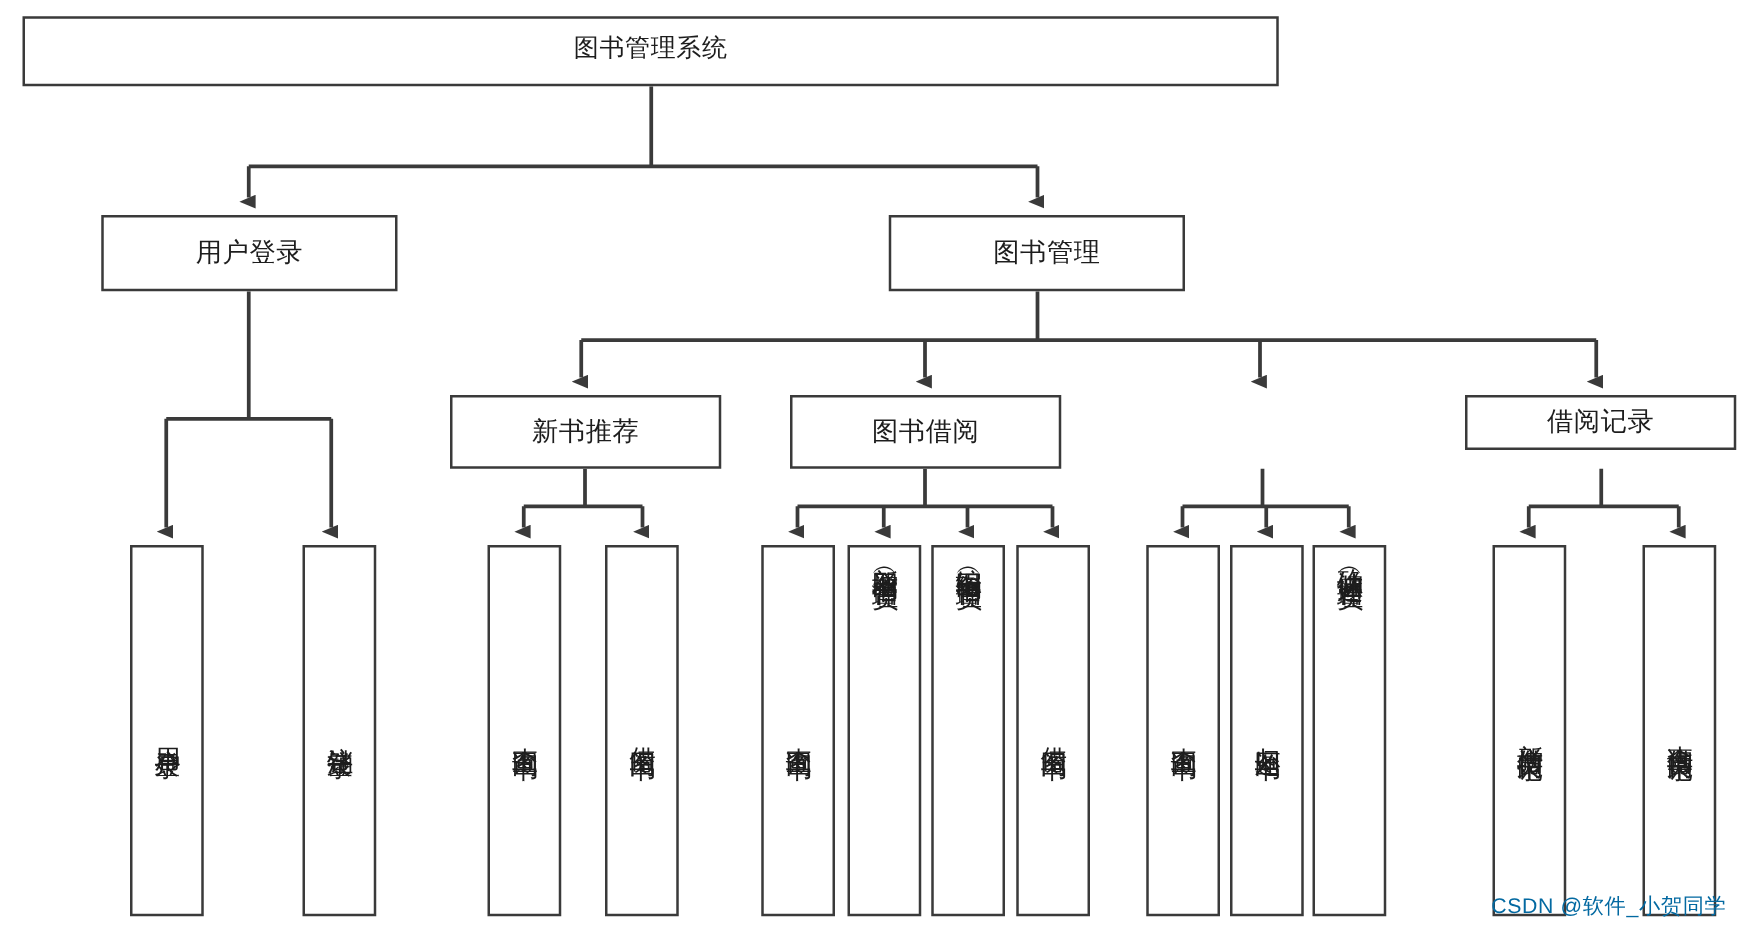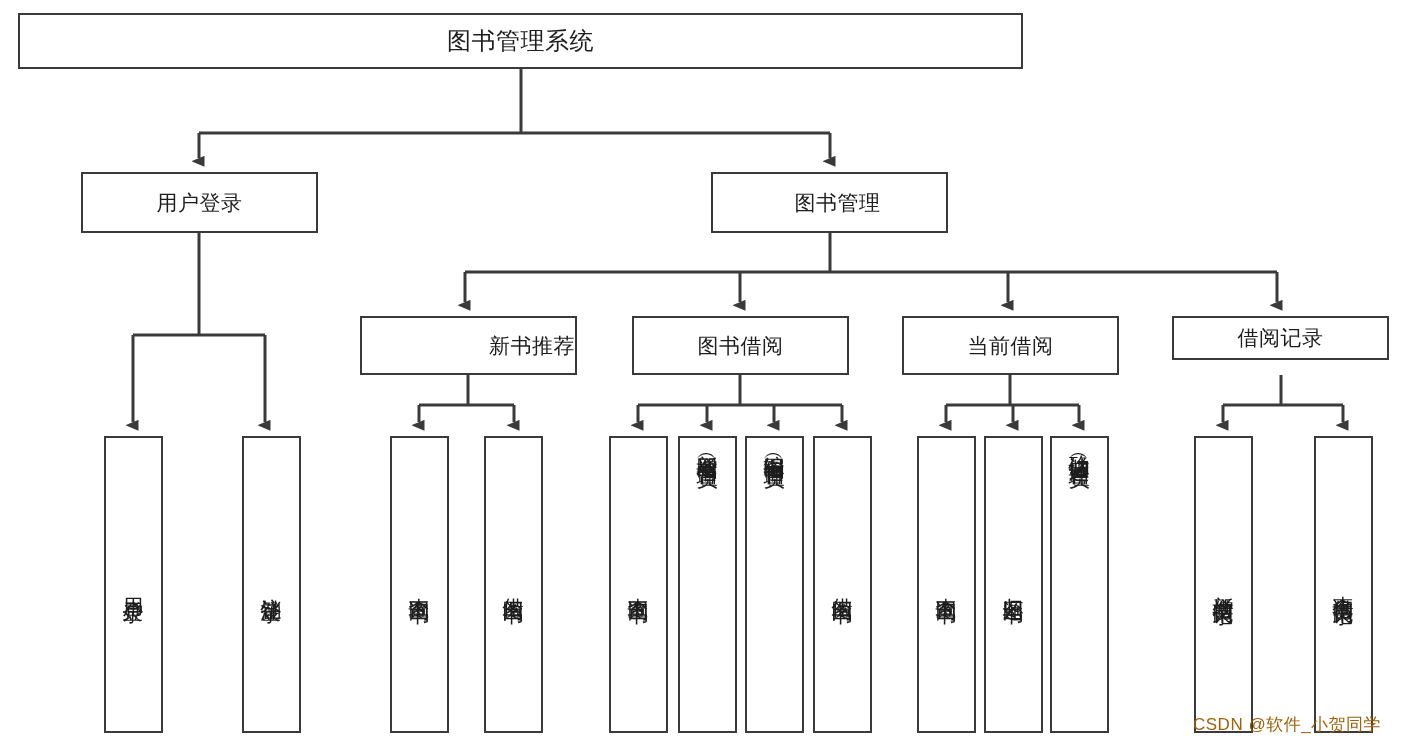--- a/index.html
+++ b/index.html
@@ -39,21 +39,21 @@
     display: block;
     text-align: center;
     line-height: 1.22;
     letter-spacing: 0.5px;
   }
   
   .node.horiz .lbl {
     font-size: 21px;
     writing-mode: horizontal-tb;
   }
-  .node.root .lbl { font-size: 24px; }
+  .node.root .lbl { font-size: 20px; font-family: Liberation Mono, monospace; }
   
   .node.vert {
     align-items: flex-start;
     justify-content: center;
     padding-top: 0;
   }
   .node.vert .lbl {
     writing-mode: vertical-rl;
     text-orientation: upright;
     font-size: 21px;
@@ -62,21 +62,21 @@
     margin-top: 0;
   }
   .node.vert.mid {
     align-items: center;
   }
   #watermark {
     position: absolute;
     left: 1193px;
     top: 713px;
     font-size: 17px;
-    color: #a16207;
+    color: #0369a1;
     white-space: nowrap;
     letter-spacing: 0.5px;
     font-family: "Liberation Sans", "DejaVu Sans", sans-serif;
   }
 </style>
 </head>
 <body>
 
 <div id="canvas">
 
@@ -137,29 +137,26 @@
     <span class="lbl">图书管理系统</span>
   </div>
 
   <div class="node horiz" style="left:81px; top:172px; width:237px; height:61px;">
     <span class="lbl">用户登录</span>
   </div>
   <div class="node horiz" style="left:711px; top:172px; width:237px; height:61px;padding-left:16px;">
     <span class="lbl">图书管理</span>
   </div>
 
-  <div class="node horiz" style="left:360px; top:316px; width:217px; height:59px;justify-content:flex-end;">
+  <div class="node horiz" style="left:360px; top:316px; width:217px; height:59px;">
     <span class="lbl">新书推荐</span>
   </div>
   <div class="node horiz" style="left:632px; top:316px; width:217px; height:59px;">
     <span class="lbl">图书借阅</span>
   </div>
-  <div class="node horiz" style="left:902px; top:316px; width:217px; height:59px;">
-    <span class="lbl">当前借阅</span>
-  </div>
   <div class="node horiz" style="left:1172px; top:316px; width:217px; height:44px;">
     <span class="lbl">借阅记录</span>
   </div>
 
   <div class="node vert mid" style="left:104px; top:436px; width:59px; height:297px;">
     <span class="lbl">用户登录</span>
   </div>
   <div class="node vert mid" style="left:242px; top:436px; width:59px; height:297px;">
     <span class="lbl">注销登录</span>
   </div>

